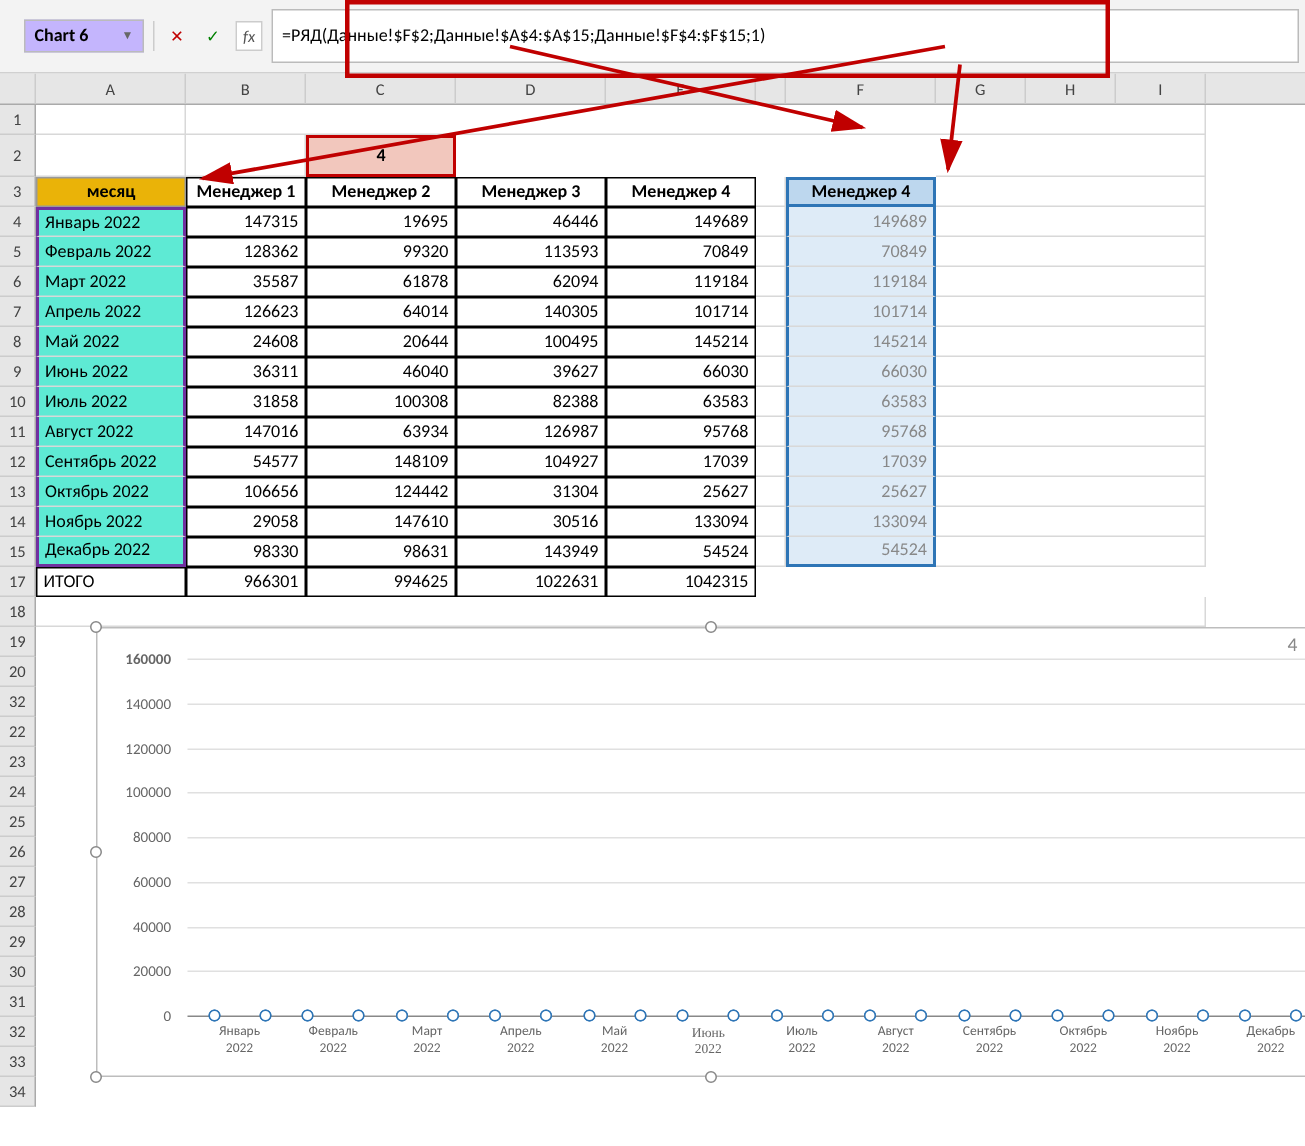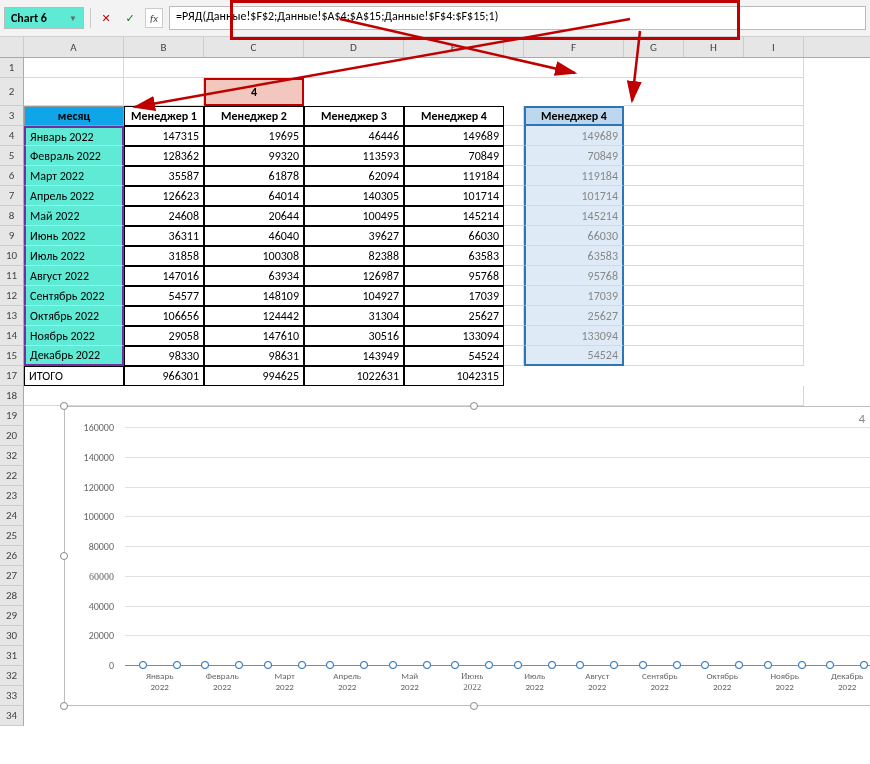--- a/index.html
+++ b/index.html
@@ -17,48 +17,49 @@
     gap: 6px;
     padding: 6px 4px;
     border-bottom: 1px solid #d0d0d0;
     background: #f3f3f3;
     position: relative;
     z-index: 2;
   }
   .namebox {
     width: 80px;
     height: 22px;
-    background: #5eead4;
+    background: #c4b5fd;
     border: 1px solid #bbb;
     padding: 2px 6px;
     font-weight: bold;
     display: flex;
     align-items: center;
     justify-content: space-between;
+    margin-left: 12px;
   }
   .dd { font-size: 8px; color: #666; }
   .sep { width: 1px; height: 20px; background: #ccc; }
   .fx-btn {
     width: 18px; height: 20px;
     border: 1px solid #ccc;
     background: #fff;
     display: flex; align-items: center; justify-content: center;
     font-size: 11px;
   }
   .fx-red { color: #c00000; border-color: transparent; background: transparent; }
   .fx-green { color: #008000; border-color: transparent; background: transparent; }
   .fx-label { font-style: italic; color: #555; font-size: 11px; }
   .formula-region {
     flex: 1;
-    height: 24px;
+    height: 36px;
     background: #fff;
     border: 1px solid #bbb;
     padding: 2px 6px;
     display: flex;
-    align-items: flex-start;
+    align-items: center;
     position: relative;
   }
   .formula-highlight {
     position: absolute;
     left: 230px; top: 0px; right: 130px; bottom: -4px;
     border: 3px solid #c00000;
     pointer-events: none;
   }
 
   
@@ -101,21 +102,21 @@
   .cell.left { justify-content: flex-start; }
   .cell.bold { font-weight: bold; }
   .merged-title {
     grid-column: 3 / 7;
     border: 1px solid #000;
     display: flex; align-items: center; justify-content: center;
     font-size: 20px; font-weight: bold;
     background: #fff;
   }
   .month-hdr {
-    background: #0ea5e9;
+    background: #eab308;
     border: 1px solid #999;
     font-weight: bold;
     justify-content: center;
   }
   .mgr-hdr {
     background: #fff;
     border: 1px solid #000;
     font-weight: bold;
     justify-content: center;
   }
@@ -550,26 +551,26 @@
 
       <div class="mid-handle t"></div>
       <div class="mid-handle b"></div>
       <div class="mid-handle l"></div>
 
       <div class="chart-title">4</div>
       <div class="yaxis" id="yaxis">
           <div class="ytick" style="top: 100%;">0</div>
           <div class="ytick" style="top: 87.5%;">20000</div>
           <div class="ytick" style="top: 75%;">40000</div>
-          <div class="ytick" style="top: 62.5%; font-family: Liberation Serif, serif;">60000</div>
+          <div class="ytick" style="top: 62.5%;">60000</div>
           <div class="ytick" style="top: 50%;">80000</div>
           <div class="ytick" style="top: 37.5%;">100000</div>
           <div class="ytick" style="top: 25%;">120000</div>
           <div class="ytick" style="top: 12.5%;">140000</div>
-          <div class="ytick" style="top: 0%;">160000</div>
+          <div class="ytick" style="top: 0%; font-weight: bold;">160000</div>
         </div>
       <div class="plot" id="plot">
         <div class="bars" id="bars">
             <div class="bar-group" style="left: 17.5px; width: 34.375px;">
               <div class="bar" style="height:93.55562499999999%"></div>
               <div class="bar-marker" style="left:0;top:6.444375000000008%"></div>
               <div class="bar-marker" style="left:100%;top:6.444375000000008%"></div>
             </div>
             <div class="bar-group" style="left: 80px; width: 34.375px;">
               <div class="bar" style="height:44.280625%"></div>

